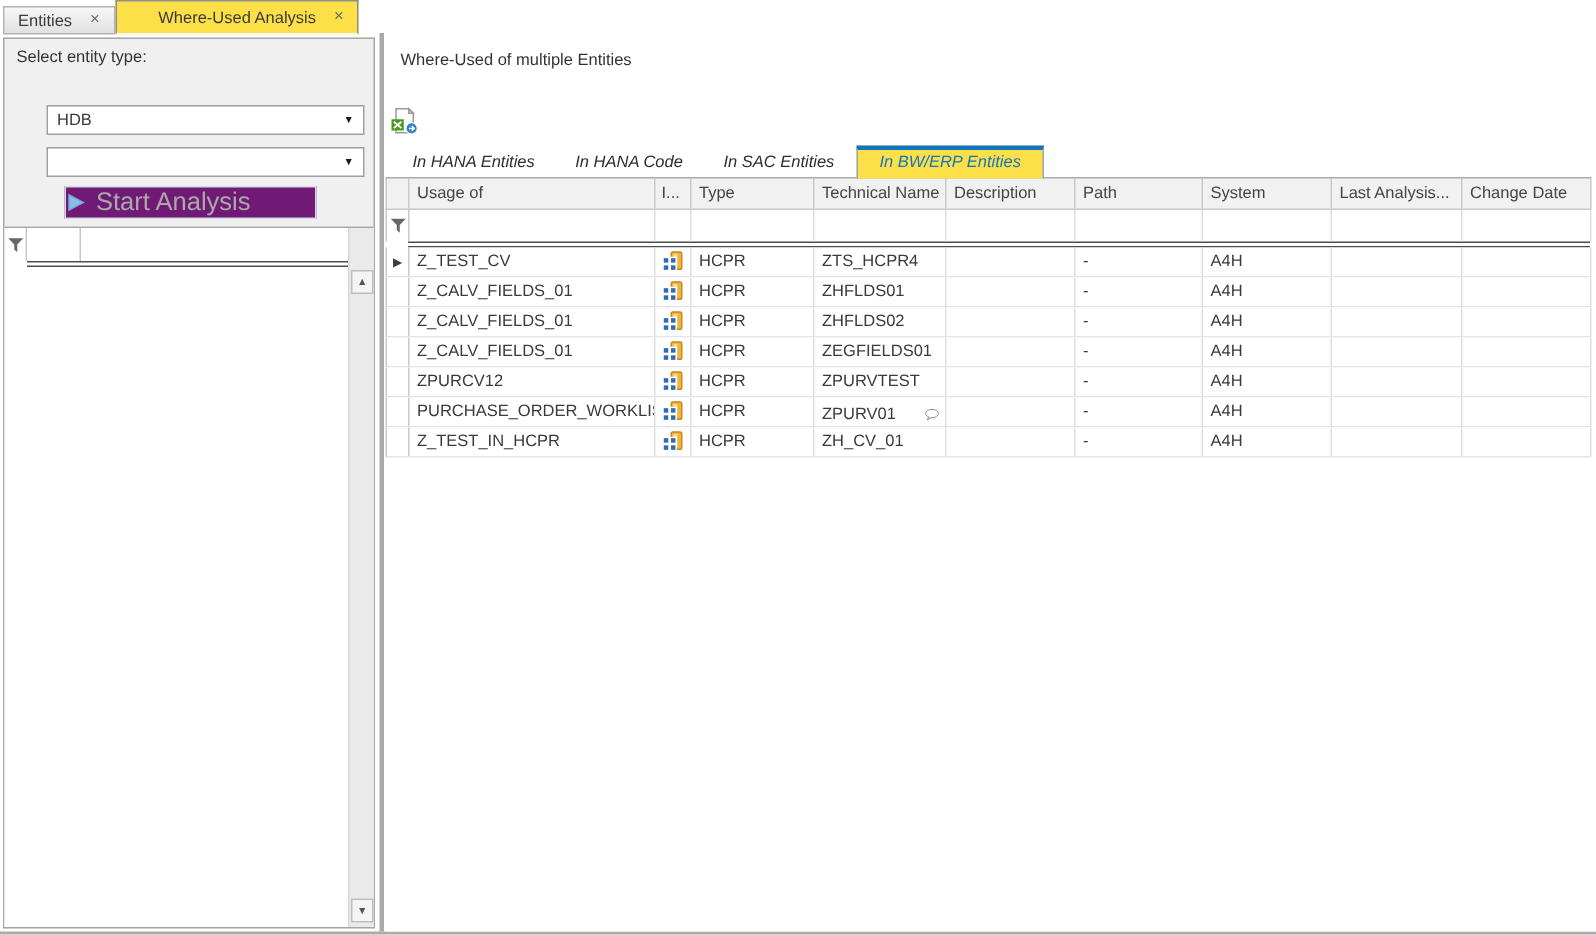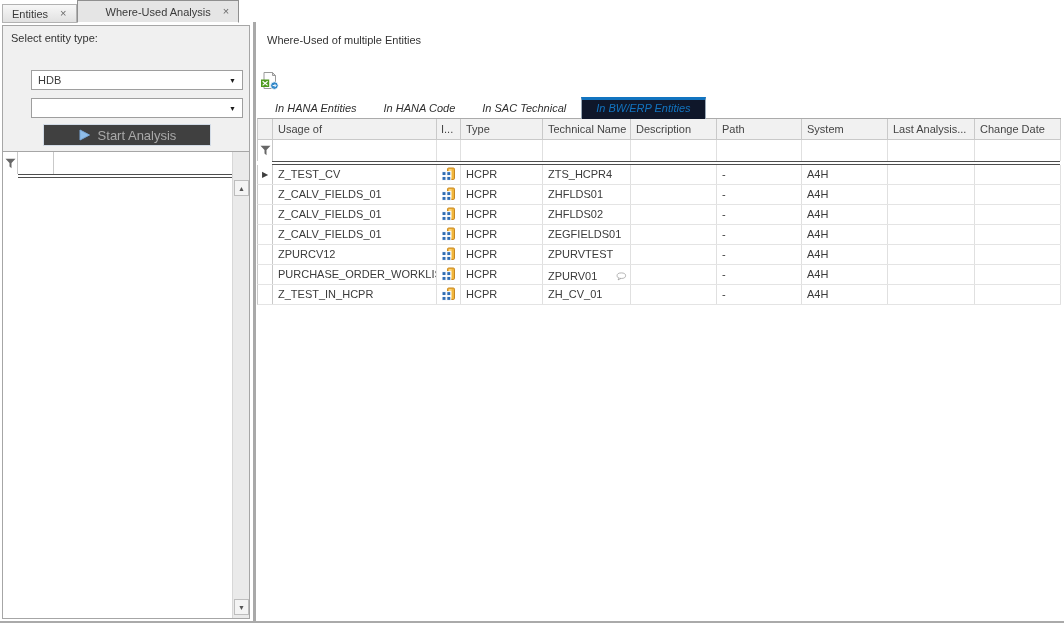--- a/index.html
+++ b/index.html
@@ -6,47 +6,47 @@
   body { background:#fff; }
   .window {
     position:relative; width:1064px; height:623px; overflow:hidden;
     font-family:"Liberation Sans", sans-serif; font-size:11px; color:#3a3a3a;
     background:#fff; border-bottom:2px solid #aaa;
   }
   
   .tabbar { position:absolute; left:0; top:0; width:100%; height:23px; display:flex; align-items:flex-end; padding-left:2px; background:#fff; }
   .wtab { height:19px; display:flex; align-items:center; padding:0 9px; background:linear-gradient(#f7f7f7,#e1e1e1); border:1px solid #b2b2b2; white-space:nowrap; cursor:default; }
   .wtab .closex { margin-left:12px; color:#6a6a6a; font-size:11px; line-height:1; }
-  .wtab.active { height:23px; background:#e5e5e5; border-color:#8f8f8f; border-bottom-color:#fff;padding-left:28px; }
+  .wtab.active { height:23px; background:#fde047; border-color:#8f8f8f; border-bottom-color:#fff;padding-left:28px; }
   
   .left-panel { position:absolute; left:2px; top:25px; width:248px; height:594px; background:#f0f0f0; border:1px solid #a6a6a6; display:flex; flex-direction:column; }
   .lp-caption { padding:6px 0 0 8px; height:24px; color:#333; }
   .dd { width:212px; height:20px; margin-left:28px; background:#fff; border:1px solid #9e9e9e; display:flex; align-items:center; justify-content:space-between; padding:0 6px; }
   .dd .arrow { font-size:7px; color:#1a1a1a; }
   .dd1 { margin-top:20px; } .dd2 { margin-top:8px; }
-  .start-btn { width:168px; height:22px; margin:6px 0 5px 40px; background:#404040; border:1px solid #d2dbe6; color:#a9a9a9; display:flex; align-items:center; justify-content:center; gap:7px; font-size:13px; font-family:inherit; }
+  .start-btn { width:168px; height:22px; margin:6px 0 5px 40px; background:#701a75; border:1px solid #d2dbe6; color:#a9a9a9; display:flex; align-items:center; justify-content:flex-start; gap:7px; font-size:17px; font-family:inherit; }
   .lp-list { flex:1; background:#fff; border-top:1px solid #a6a6a6; position:relative; }
   .lp-filter-row { display:flex; height:22px; margin-right:17px; }
   .lp-ind { width:15px; display:flex; align-items:center; justify-content:center; border-right:1px solid #c9c9c9; }
   .lp-c1 { width:36px; border-right:1px solid #c9c9c9; }
   .lp-c2 { flex:1; }
   .dline { height:4px; border-top:1px solid #4d4d4d; border-bottom:1px solid #4d4d4d; }
   .lp-dline { margin-left:15px; margin-right:17px; }
   .sbar { position:absolute; top:0; right:0; bottom:0; width:17px; background:#eaeaea; border-left:1px solid #d7d7d7; }
   .sb-btn { position:absolute; left:1px; width:15px; height:16px; background:#f4f4f4; border:1px solid #bdbdbd; color:#555; font-size:7px; display:flex; align-items:center; justify-content:center; }
   .sb-up { top:28px; } .sb-down { bottom:3px; }
   
   .splitter { position:absolute; left:253px; top:22px; width:3px; height:601px; background:#a9a9a9; cursor:col-resize; }
   
   .right-panel { position:absolute; left:257px; top:22px; width:807px; height:601px; background:#fff;padding-left:16px; }
   .rp-title { position:absolute; left:10px; top:12px; color:#333; }
   .excel-btn { position:absolute; left:3px; top:49px; background:transparent; border:none; padding:0; cursor:pointer; }
   .rp-tabs { position:absolute; left:0; top:75px; right:0; height:21px; display:flex; align-items:flex-end; padding-left:6px; }
   .rp-tab { padding:3px 12px 4px; margin-right:3px; color:#2e2e2e; white-space:nowrap; cursor:default;font-style:italic; }
-  .rp-tab.active { border:1px solid #9aa8b6; border-top:3px solid #1274c0; border-bottom:none; background:#0f172a; color:#1274c0; padding:2px 14px 5px; margin-bottom:-1px; position:relative; z-index:2; }
+  .rp-tab.active { border:1px solid #9aa8b6; border-top:3px solid #1274c0; border-bottom:none; background:#fde047; color:#1274c0; padding:2px 14px 5px; margin-bottom:-1px; position:relative; z-index:2; }
   
   .grid { position:absolute; left:0; top:96px; width:804px; }
   .g-header { display:flex; height:22px; background:#f1f1f1; border-top:1px solid #ababab; border-bottom:1px solid #c9c9c9; border-left:1px solid #c9c9c9; }
   .g-header .cell { border-right:1px solid #c9c9c9; color:#444; padding-top:4px; }
   .g-filter { display:flex; height:21px; border-left:1px solid #c9c9c9; background:#fff; }
   .g-filter .cell { border-right:1px solid #e0e0e0; }
   .g-dline { margin-left:15px; width:788px; }
   .g-row { display:flex; height:20px; border-left:1px solid #c9c9c9; border-bottom:1px solid #e4e4e4; background:#fff; }
   .g-row .cell { border-right:1px solid #e0e0e0; padding-top:3px; }
   .cell { padding-left:5px; padding-right:3px; overflow:hidden; white-space:nowrap; }
@@ -123,21 +123,21 @@
         <rect x="1" y="8.5" width="8.2" height="7.5" fill="#4e9a1e"></rect>
         <path d="M2.6 10.2 l5 4.2 M7.6 10.2 l-5 4.2" stroke="#ffffff" stroke-width="1.2"></path>
         <circle cx="14.4" cy="14.6" r="3.8" fill="#2f86c8" stroke="#ffffff" stroke-width="0.8"></circle>
         <path d="M12.6 14.6 h3.2 M14.6 13.1 l1.5 1.5 l-1.5 1.5" stroke="#ffffff" stroke-width="1" fill="none"></path>
       </svg>
     </button>
 
     <div class="rp-tabs">
       <div class="rp-tab">In HANA Entities</div>
       <div class="rp-tab">In HANA Code</div>
-      <div class="rp-tab">In SAC Technical</div>
+      <div class="rp-tab">In SAC Entities</div>
       <div class="rp-tab active">In BW/ERP Entities</div>
     </div>
 
     <div class="grid">
 
       <div class="g-header">
         <div class="cell c0"></div>
         <div class="cell c1">Usage of</div>
         <div class="cell c2" style="justify-content:flex-start; padding-left:4px !important;">I...</div>
         <div class="cell c3">Type</div>

